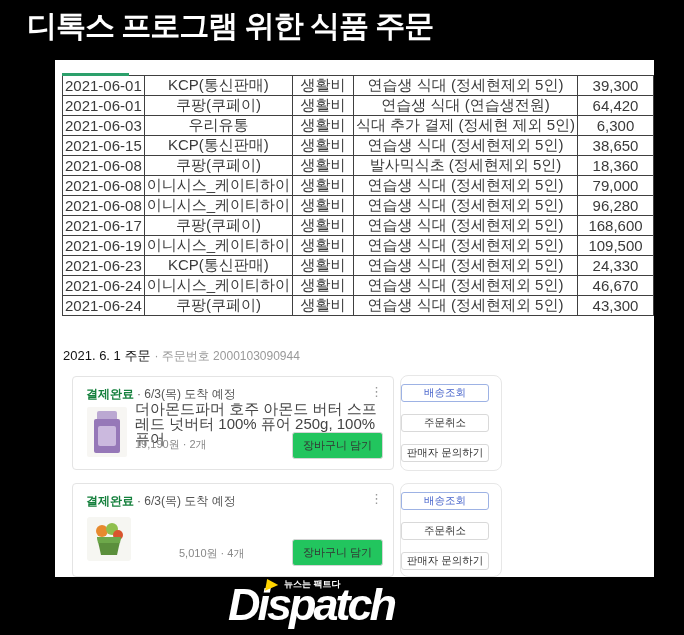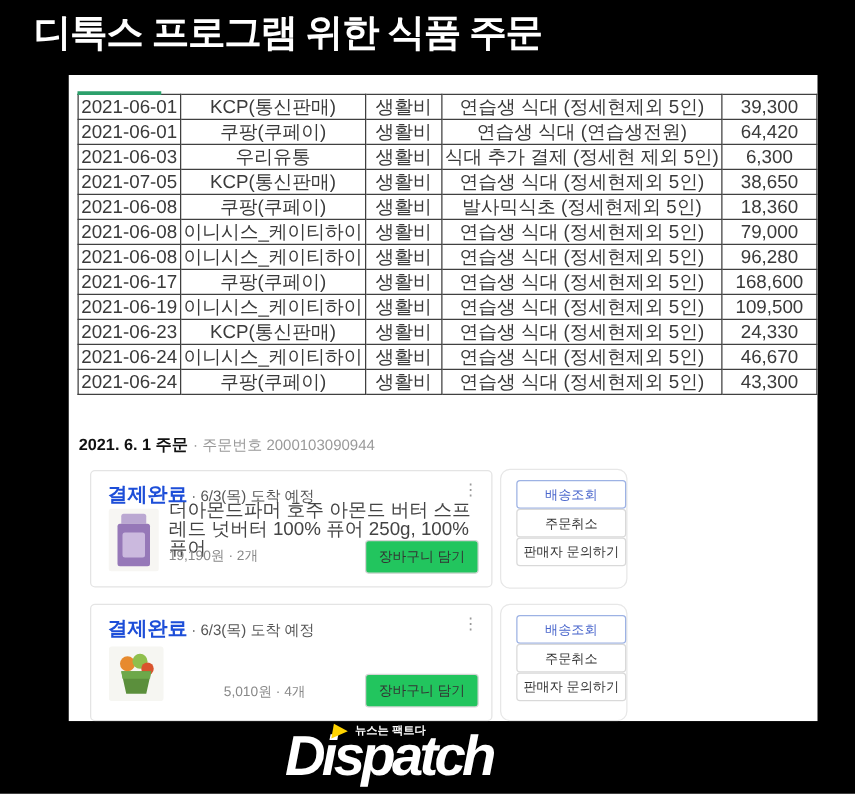--- a/index.html
+++ b/index.html
@@ -20,50 +20,50 @@
     white-space:nowrap;overflow:hidden;}
   td.c-date{width:65px;}
   td.c-vendor{width:128px;}
   td.c-cat{width:63px;}
   td.c-desc{width:197px;}
   td.c-amt{width:82px;text-align:right;padding-right:6px;}
   .green-marker{position:absolute;left:7px;top:13px;width:67px;height:3px;background:#2ca06b;z-index:2;}
 
   
   .order-meta{position:absolute;left:8px;top:287px;font-size:12px;color:#999;}
-  .order-meta .order-date{font-weight:bold;color:#111;font-size:13px;margin-right:4px;}
+  .order-meta .order-date{font-weight:normal;color:#111;font-size:13px;margin-right:4px;}
 
   
   .card{position:absolute;left:17px;width:322px;height:94px;border:1px solid #e4e4e4;
     border-radius:4px;background:#fff;box-sizing:border-box;}
   .card1{top:316px;}
   .card2{top:423px;}
   .card-header{position:absolute;left:13px;top:9px;font-size:12px;color:#555;white-space:nowrap;}
-  .card-header .status{font-weight:bold;color:#1d4ed8;font-size:16px;margin-right:3px;}
+  .card-header .status{font-weight:bold;color:#15803d;font-size:12px;margin-right:3px;}
   .kebab{position:absolute;right:10px;top:7px;color:#9a9a9a;font-size:13px;cursor:pointer;}
   .thumb{position:absolute;left:14px;top:30px;width:40px;height:50px;background:#f7f6f3;
     border-radius:2px;display:flex;flex-direction:column;align-items:center;justify-content:center;}
   .jar-cap{width:20px;height:8px;background:#bba8d2;border-radius:2px 2px 0 0;}
   .jar-body{width:26px;height:34px;background:#9678b8;border-radius:2px;display:flex;
     align-items:center;justify-content:center;}
   .jar-label{width:18px;height:20px;background:#cbb9de;border-radius:2px;}
   .thumb-svg{position:absolute;left:14px;top:33px;width:44px;height:44px;}
   .prod-name{position:absolute;left:62px;width:250px;font-size:15px;line-height:15px;color:#444;}
   .card1 .prod-name{top:24px;}
   .card2 .prod-name{top:38px;}
   .price{position:absolute;left:62px;font-size:11px;color:#888;}
   .card1 .price{top:60px;}
   .card2 .price{top:62px;margin-left:44px;}
   .cart-btn{position:absolute;right:10px;bottom:10px;padding:5px 10px;font-size:11px;color:#333;
     border:1px solid #d5d5d5;border-radius:3px;background:#22c55e;cursor:pointer;white-space:nowrap;}
 
   
   .actions{position:absolute;left:345px;width:102px;border:1px solid #e7e7e7;border-radius:8px;
     background:#fff;box-sizing:border-box;padding:8px 0;display:flex;flex-direction:column;
-    gap:0;align-items:flex-end;}
+    gap:12px;align-items:flex-start;}
   .actions1{top:315px;height:96px;}
   .actions2{top:423px;height:94px;}
   .action-btn{width:88px;height:23px;font-size:10.5px;border-radius:3px;background:#fff;
     border:1px solid #d9d9d9;color:#333;display:flex;align-items:center;justify-content:center;
     box-sizing:border-box;cursor:pointer;white-space:nowrap;}
   .action-btn.primary{border-color:#9db2e4;color:#4a66cc;}
 
   
   .footer{position:absolute;left:0;top:577px;width:684px;height:47px;background:#000;}
   .logo-wrap{position:absolute;left:228px;top:2px;width:250px;height:54px;}
@@ -101,21 +101,21 @@
       <td class="c-amt">64,420</td>
     </tr>
           <tr>
       <td class="c-date">2021-06-03</td>
       <td class="c-vendor">우리유통</td>
       <td class="c-cat">생활비</td>
       <td class="c-desc">식대 추가 결제 (정세현 제외 5인)</td>
       <td class="c-amt">6,300</td>
     </tr>
           <tr>
-      <td class="c-date">2021-07-05</td>
+      <td class="c-date">2021-06-15</td>
       <td class="c-vendor">KCP(통신판매)</td>
       <td class="c-cat">생활비</td>
       <td class="c-desc">연습생 식대 (정세현제외 5인)</td>
       <td class="c-amt">38,650</td>
     </tr>
           <tr>
       <td class="c-date">2021-06-08</td>
       <td class="c-vendor">쿠팡(쿠페이)</td>
       <td class="c-cat">생활비</td>
       <td class="c-desc">발사믹식초 (정세현제외 5인)</td>

